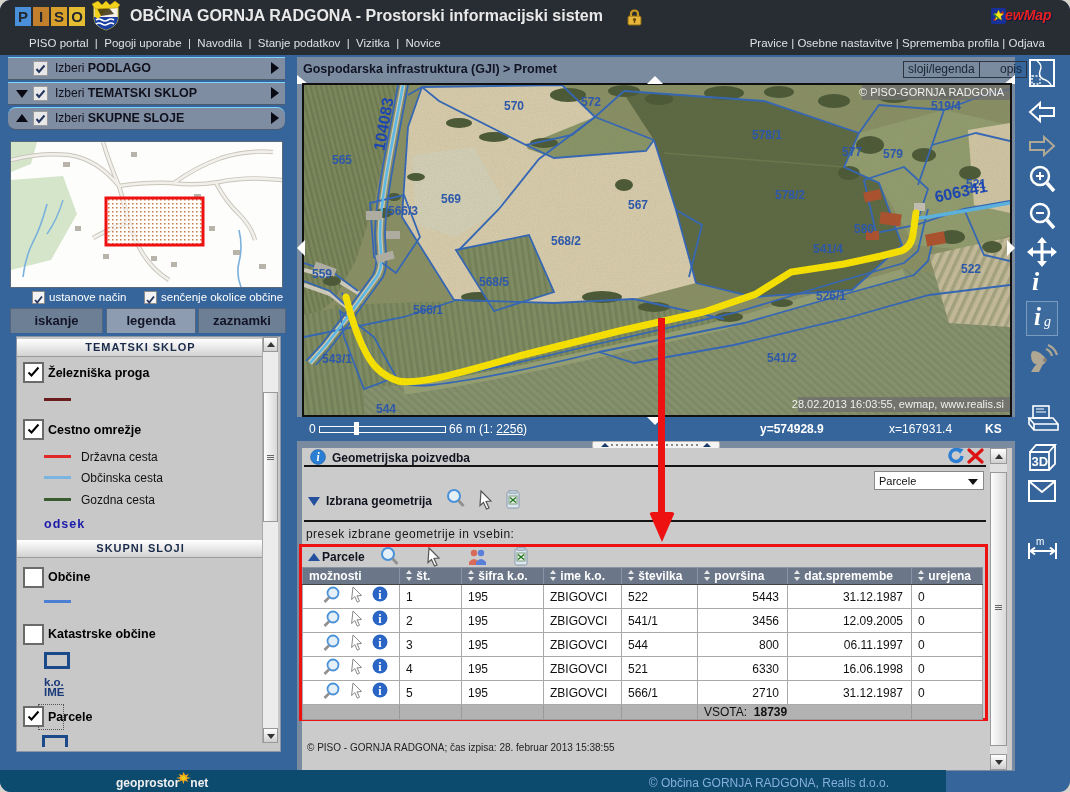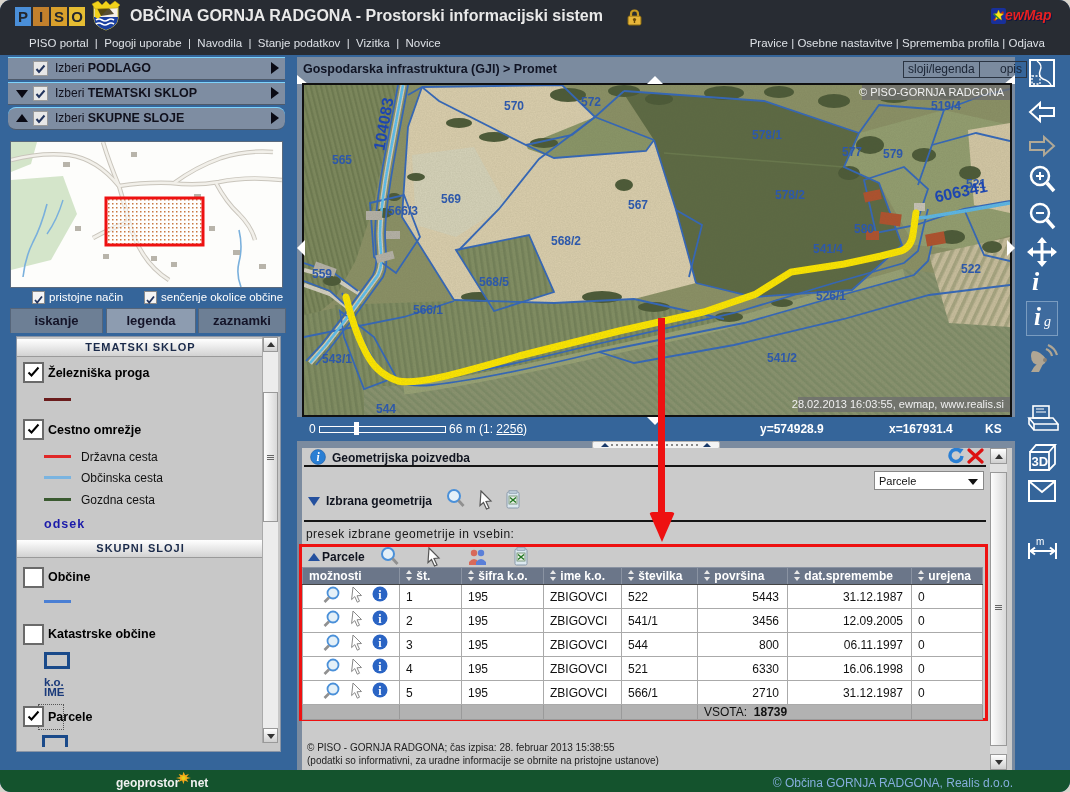--- a/index.html
+++ b/index.html
@@ -35,21 +35,21 @@
 #maincol{position:absolute;left:297px;top:57px;width:718px;height:714px;background:#7b8b9f;}
 #mhdr{position:absolute;left:0;top:0;width:718px;height:26px;}
 #mhdr .t{position:absolute;left:6px;top:5px;font-size:12.5px;font-weight:bold;color:#101424;letter-spacing:0px;}
 .mbtn{position:absolute;top:4px;height:15px;border:1px solid #2a3442;color:#1a2434;font-size:12px;line-height:15px;padding:0 4px;}
 #mapbox{position:absolute;left:5px;top:26px;width:706px;height:330px;border:2px solid #111;background:#8a9467;}
 #bluestrip{position:absolute;left:0;top:360px;width:718px;height:24px;background:#35659a;}
 #divider{position:absolute;left:0;top:384px;width:718px;height:7px;background:#7b8b9f;}
 #panel{position:absolute;left:5px;top:391px;width:710px;height:322px;background:#cbcbcb;}
 
 #tools{position:absolute;left:1015px;top:55px;width:55px;height:715px;}
-#botbar{position:absolute;left:0;top:770px;width:1070px;height:22px;background:#14532d;}
+#botbar{position:absolute;left:0;top:770px;width:946px;height:22px;background:#0c4a6e;}
 #botbar .r{position:absolute;right:57px;top:6px;color:#85aedd;font-size:12px;}
 
 #redline{position:absolute;left:658px;top:318px;width:7px;height:197px;background:#ee1111;z-index:50;}
 #redhead{position:absolute;left:649px;top:512px;width:0;height:0;border-top:30px solid #ee1111;border-left:13px solid transparent;border-right:13px solid transparent;border-radius:4px;z-index:50;}
 table.grid{border-collapse:collapse;font-size:12px;}
 table.grid th{background:#6b7689;color:#fff;font-size:12px;font-weight:bold;text-align:left;height:16px;padding:0 0 0 6px;border:1px solid #8a93a2;border-bottom:1px solid #444;white-space:nowrap;overflow:hidden;}
 table.grid td{background:#fff;color:#111;height:21px;padding:0 4px 0 6px;border:1px solid #aaa;white-space:nowrap;overflow:hidden;}
 table.grid td.num{text-align:right;padding-right:8px;}
 table.grid tr.vs td{background:#b2b2b2;height:12px;border:1px solid #9a9a9a;}
 .srt{display:inline-block;width:7px;height:11px;position:relative;top:1px;}
@@ -157,21 +157,21 @@
               <rect width="4" height="4" fill="rgba(255,255,255,0.5)"></rect>
               <rect x="1" y="1" width="1.5" height="1.5" fill="#c87840"></rect>
             </pattern>
           </defs>
         <rect x="95" y="56" width="97" height="47" fill="url(#dots)" stroke="#ee1111" stroke-width="3"></rect>
       </svg>
     </div>
     <div class="wcb" style="left:24px;top:236px;"><svg width="11" height="11" viewBox="0 0 11 11">
           <path d="M2 5 L4.2 7.5 L9 1.5" stroke="#23355e" stroke-width="1.8" fill="none"></path>
         </svg></div>
-    <div class="wtxt" style="left:41px;top:236px;">pristojne način</div>
+    <div class="wtxt" style="left:41px;top:236px;">ustanove način</div>
     <div class="wcb" style="left:136px;top:236px;"><svg width="11" height="11" viewBox="0 0 11 11">
           <path d="M2 5 L4.2 7.5 L9 1.5" stroke="#23355e" stroke-width="1.8" fill="none"></path>
         </svg></div>
     <div class="wtxt" style="left:153px;top:236px;">senčenje okolice občine</div>
     <div class="tab" style="left:2px;width:91px;">iskanje</div>
     <div class="tab" style="left:98px;width:88px;background:#8d9cb0;">legenda</div>
     <div class="tab" style="left:190px;width:86px;">zaznamki</div>
     <div id="legend">
       <div class="lhead" style="top:2px;">TEMATSKI SKLOP</div>
       <div class="lcb" style="top:25px;"><svg width="17" height="17" viewBox="0 0 17 17">
@@ -382,21 +382,21 @@
     <div class="abs" style="left:350px;top:19px;width:0;height:0;border-left:8px solid transparent;border-right:8px solid transparent;border-bottom:8px solid #fff;z-index:5;"></div>
     <div class="abs" style="left:350px;top:360px;width:0;height:0;border-left:8px solid transparent;border-right:8px solid transparent;border-top:8px solid #fff;z-index:5;"></div>
     <div class="abs" style="left:0px;top:183px;width:0;height:0;border-top:8px solid transparent;border-bottom:8px solid transparent;border-right:8px solid #fff;z-index:5;"></div>
     <div class="abs" style="left:710px;top:183px;width:0;height:0;border-top:8px solid transparent;border-bottom:8px solid transparent;border-left:8px solid #fff;z-index:5;"></div>
     <div id="bluestrip">
       <div class="abs" style="left:12px;top:5px;color:#fff;font-size:12px;">0</div>
       <div class="abs" style="left:22px;top:9px;width:125px;height:5px;border:1px solid #fff;"></div>
       <div class="abs" style="left:57px;top:5px;width:5px;height:13px;background:#fff;"></div>
       <div class="abs" style="left:152px;top:5px;color:#fff;font-size:12px;">66 m (1: <span style="text-decoration:underline;">2256</span>)</div>
       <div class="abs" style="left:463px;top:5px;color:#fff;font-size:12px;font-weight:bold;">y=574928.9</div>
-      <div class="abs" style="left:592px;top:5px;color:#fff;font-size:12px;font-weight:bold;text-align:center;">x=167931.4</div>
+      <div class="abs" style="left:592px;top:5px;color:#fff;font-size:12px;font-weight:normal;text-align:center;">x=167931.4</div>
       <div class="abs" style="left:688px;top:5px;color:#fff;font-size:12px;font-weight:bold;">KS</div>
     </div>
     <div id="divider">
       <div class="abs" style="left:295px;top:0px;width:126px;height:6px;background:#f4f4f4;border:1px solid #b5b5b5;border-radius:2px;">
         <div class="abs" style="left:8px;top:1px;width:0;height:0;border-bottom:4px solid #1a3a6a;border-left:4px solid transparent;border-right:4px solid transparent;"></div>
         <div class="abs" style="right:8px;top:1px;width:0;height:0;border-bottom:4px solid #1a3a6a;border-left:4px solid transparent;border-right:4px solid transparent;"></div>
         <div class="abs" style="left:18px;top:2px;width:90px;height:2px;background:repeating-linear-gradient(90deg,#888 0,#888 2px,transparent 2px,transparent 5px);"></div>
       </div>
     </div>
     <div id="panel">
@@ -563,21 +563,20 @@
                 <td></td>
                 <td></td>
                 <td></td>
                 <td colspan="2">VSOTA:&nbsp; <b>18739</b></td>
                 <td></td>
               </tr>
         </tbody>
           </table>
       </div>
       <div class="abs" style="left:5px;top:294px;font-size:10px;color:#222;">© PISO - GORNJA RADGONA; čas izpisa: 28. februar 2013 15:38:55</div>
-      <div class="abs" style="left:5px;top:307px;font-size:10px;color:#222;">(podatki so informativni, za uradne informacije se obrnite na pristojne ustanove)</div>
       <div class="abs" style="left:688px;top:0;width:17px;height:322px;background:#dfdfdf;">
         <div class="abs" style="left:0;top:0;width:17px;height:16px;background:linear-gradient(#fff,#cfcfcf);border:1px solid #999;box-sizing:border-box;">
             <div style="margin:5px 4px;width:0;height:0;border-bottom:5px solid #333;border-left:4px solid transparent;border-right:4px solid transparent;"></div>
           </div>
         <div class="abs" style="left:0;top:306px;width:17px;height:16px;background:linear-gradient(#fff,#cfcfcf);border:1px solid #999;box-sizing:border-box;">
             <div style="margin:5px 4px;width:0;height:0;border-top:5px solid #333;border-left:4px solid transparent;border-right:4px solid transparent;"></div>
           </div>
         <div class="abs" style="left:0;top:24px;width:17px;height:274px;background:linear-gradient(90deg,#fdfdfd,#d8d8d8);border:1px solid #999;box-sizing:border-box;">
             <div style="margin-top:132px;margin-left:4px;width:7px;border-top:1px solid #666;box-shadow:0 2px 0 #666,0 4px 0 #666;"></div>
           </div>

